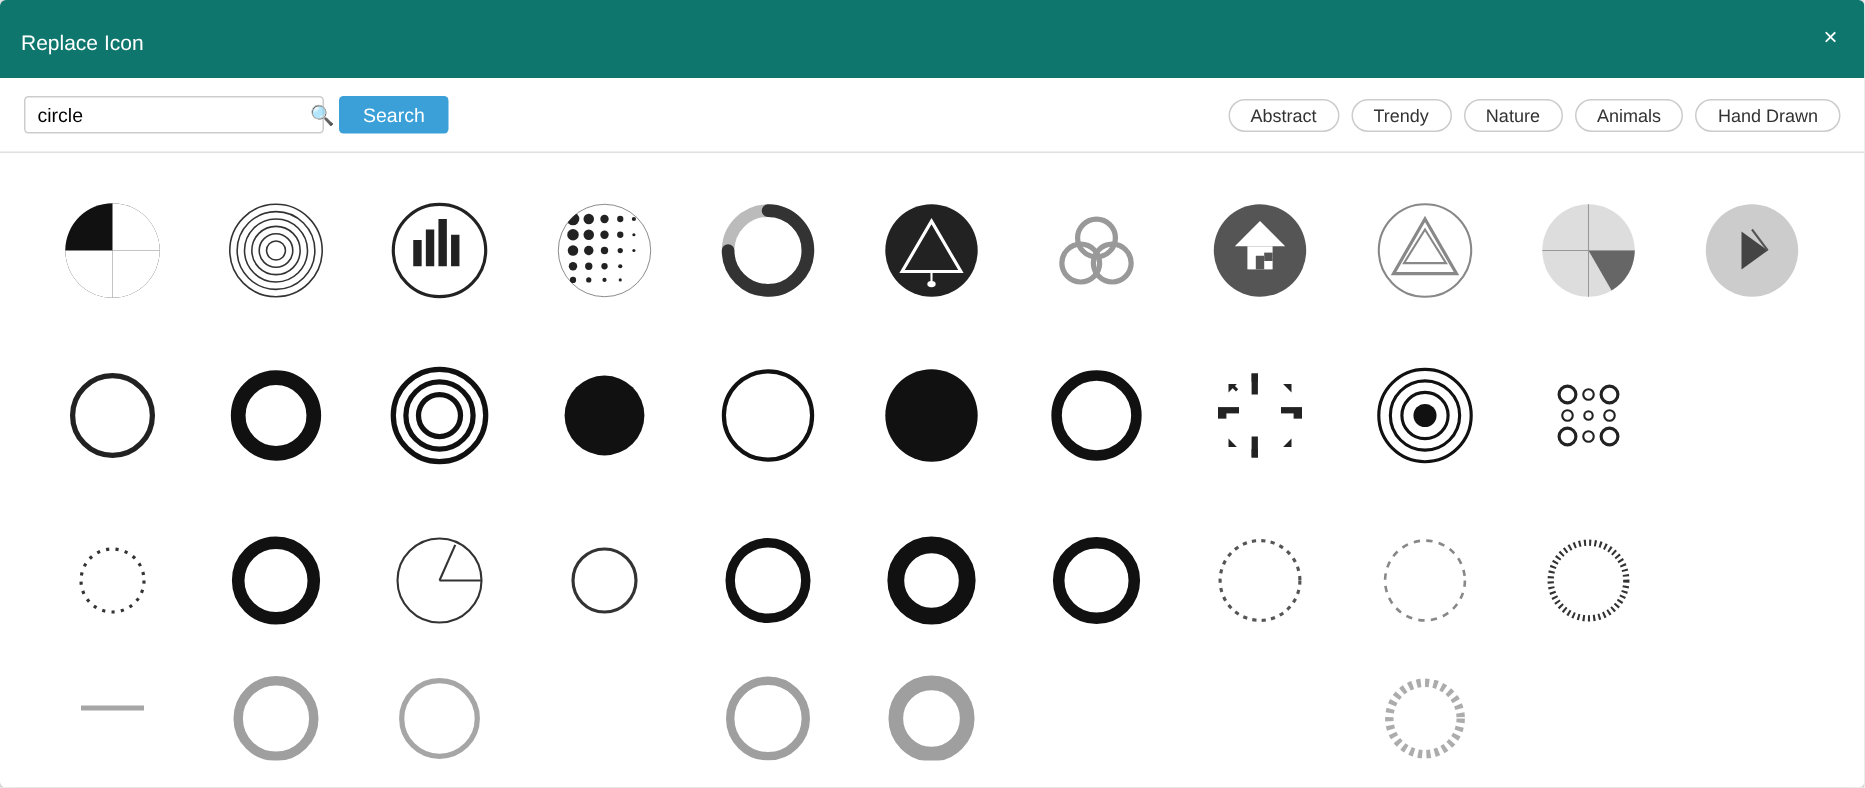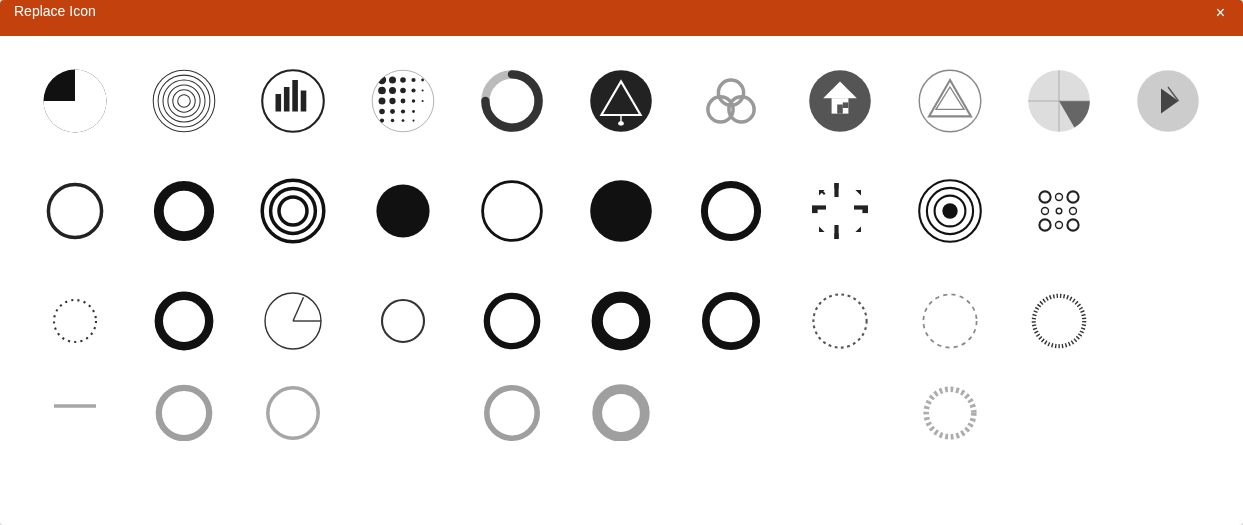--- a/index.html
+++ b/index.html
@@ -10,25 +10,25 @@
       height: 525px;
       background: #fff;
       border-radius: 4px;
       overflow: hidden;
       display: flex;
       flex-direction: column;
       box-shadow: 0 4px 20px rgba(0,0,0,0.3);
     }
 
     .dialog-header {
-      background: #c2410c;
+      background: #0f766e;
       color: #fff;
-      padding: 3px 14px;
-      display: flex;
-      align-items: flex-start;
+      padding: 16px 14px;
+      display: flex;
+      align-items: flex-end;
       justify-content: space-between;
       min-height: 36px;
     }
 
     .dialog-title {
       font-size: 14px;
       font-weight: normal;
     }
 
     .close-btn {
@@ -134,20 +134,35 @@
 </head>
 <body>
 
 <div class="dialog">
 
   <div class="dialog-header">
     <span class="dialog-title">Replace Icon</span>
     <button class="close-btn">×</button>
   </div>
 
+  <div class="dialog-toolbar">
+    <div class="search-box">
+      <input class="search-input" type="text" value="circle" placeholder="circle" style="">
+      <span class="search-icon-inner">🔍</span>
+    </div>
+    <button class="search-btn">Search</button>
+
+    <div class="tag-group">
+      <button class="tag-btn">Abstract</button>
+      <button class="tag-btn">Trendy</button>
+      <button class="tag-btn">Nature</button>
+      <button class="tag-btn">Animals</button>
+      <button class="tag-btn">Hand Drawn</button>
+    </div>
+  </div>
 
   <div class="dialog-body">
     <div class="icons-grid">
 
       <div class="icon-cell">
         <svg viewBox="0 0 100 100">
           <circle cx="50" cy="50" r="45" fill="#111"></circle>
           <path d="M50 5 A45 45 0 0 1 95 50 L50 50Z" fill="#fff"></path>
           <path d="M50 50 L95 50 A45 45 0 0 1 50 95Z" fill="#fff"></path>
           <path d="M50 50 L50 95 A45 45 0 0 1 5 50Z" fill="#fff"></path>

